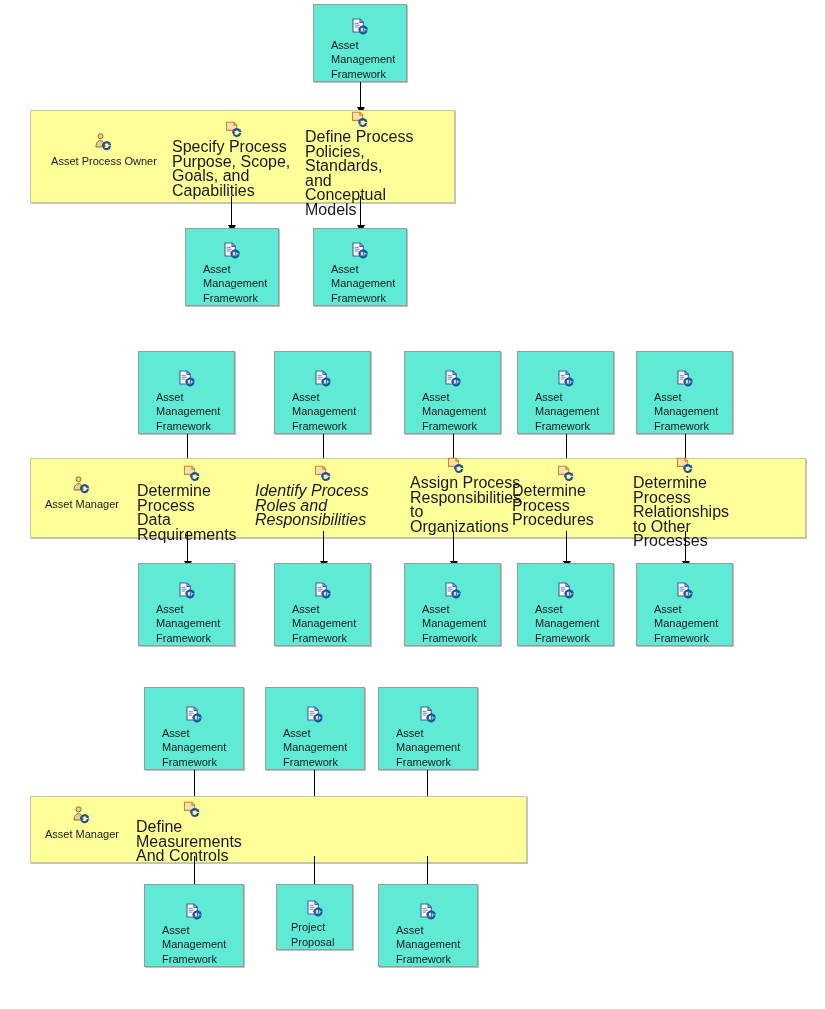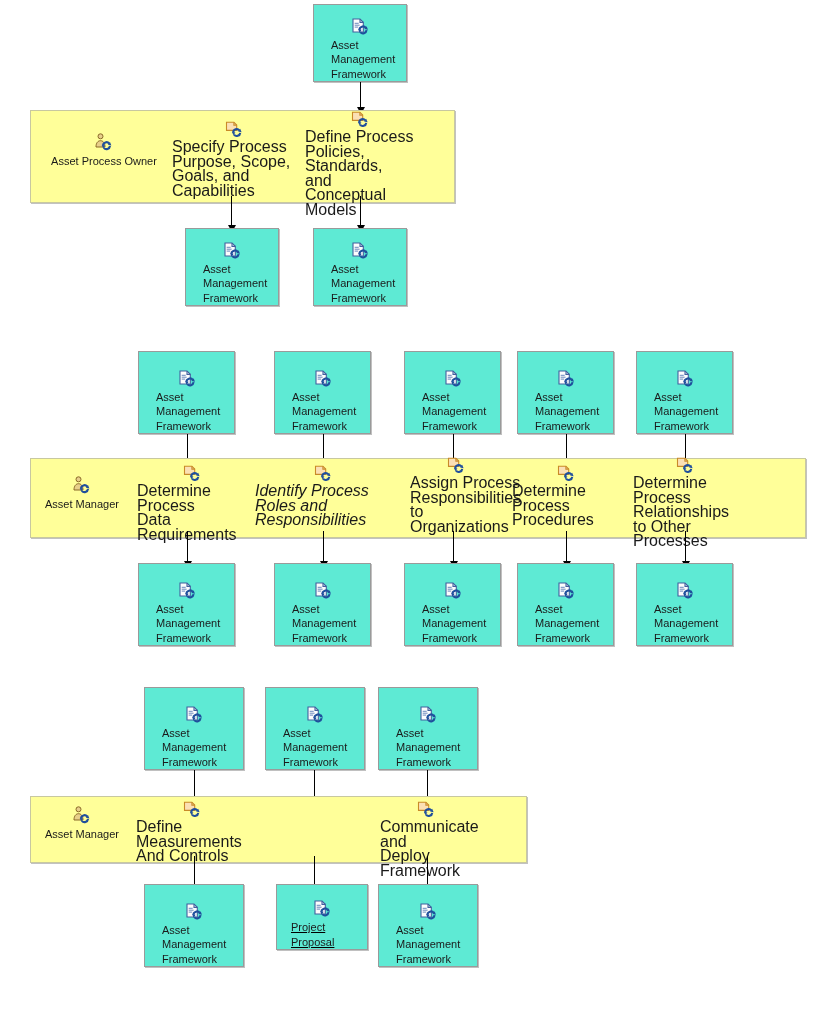--- a/index.html
+++ b/index.html
@@ -668,34 +668,20 @@
           <path d="M9.4 15.3 l-1.5-3.5 3.5 .6 Z" fill="#1f4f9c"></path>
           <path d="M16.2 8.8 l1.4 3.5 -3.5-.7 Z" fill="#1f4f9c"></path>
           <path d="M16.2 12.8 a3.5 3.5 0 0 1 -6.2 1.9" fill="none" stroke="#1f4f9c" stroke-width="2.1"></path>
         </svg>
     </span>
     <span class="lbl">Define Measurements
 And Controls</span>
   </div>
 
 
-  <div class="task" style="left:380px;top:800px;width:118px;">
-    <span class="ico" style="align-self:flex-start;margin-left:36px;">
-      <svg width="22" height="18" viewBox="0 0 22 18">
-          <path d="M2.5 2.2 h7.4 l2.8 2.8 v5.4 H2.5 Z" fill="#fbe0b4" stroke="#c98a28" stroke-width="1.1"></path>
-          <path d="M9.9 2.2 v2.9 h2.8" fill="none" stroke="#c98a28" stroke-width="1.1"></path>
-          <path d="M9.2 12.5 a3.5 3.5 0 0 1 6.2-2.1" fill="none" stroke="#1f4f9c" stroke-width="2.1"></path>
-          <path d="M9.4 15.3 l-1.5-3.5 3.5 .6 Z" fill="#1f4f9c"></path>
-          <path d="M16.2 8.8 l1.4 3.5 -3.5-.7 Z" fill="#1f4f9c"></path>
-          <path d="M16.2 12.8 a3.5 3.5 0 0 1 -6.2 1.9" fill="none" stroke="#1f4f9c" stroke-width="2.1"></path>
-        </svg>
-    </span>
-    <span class="lbl">Communicate and
-Deploy Framework</span>
-  </div>
 
   <div class="conn" style="left:194px;top:856px;height:38px;">
       <div class="stem" style="height:32px;"></div>
       <div class="head" style="top:31px;"></div>
     </div>
   <div class="conn" style="left:314px;top:856px;height:38px;">
       <div class="stem" style="height:32px;"></div>
       <div class="head" style="top:31px;"></div>
     </div>
   <div class="conn" style="left:427px;top:856px;height:38px;">
@@ -717,21 +703,21 @@
           <path d="M9.6 14.8 l-1.5-3.6 3.6 .6 Z" fill="#1f4f9c"></path>
           <path d="M16.6 8.2 l1.4 3.6 -3.6-.7 Z" fill="#1f4f9c"></path>
           <path d="M16.6 12.2 a3.6 3.6 0 0 1 -6.3 1.9" fill="none" stroke="#1f4f9c" stroke-width="2.1"></path>
         </svg>
       </span>
     <span class="lbl">Asset
 Management
 Framework</span>
   </div>
 
-  <div class="artifact" style="left:276px;top:884px;width:92px;height:66px;text-decoration:underline;">
+  <div class="artifact" style="left:276px;top:884px;width:77px;height:66px;">
     <span class="ico">
         <svg width="20" height="17" viewBox="0 0 20 17">
           <path d="M3 1 h7 l3.3 3.3 V14 H3 Z" fill="#fdfdfd" stroke="#41609e" stroke-width="1.1"></path>
           <path d="M10 1 v3.4 h3.4" fill="none" stroke="#41609e" stroke-width="1.1"></path>
           <g stroke="#5a7ab5" stroke-width=".9">
             <line x1="4.7" y1="5.3" x2="8.7" y2="5.3"></line>
             <line x1="4.7" y1="7.2" x2="9.6" y2="7.2"></line>
             <line x1="4.7" y1="9.1" x2="8.2" y2="9.1"></line>
           </g>
           <path d="M9.4 11.9 a3.6 3.6 0 0 1 6.4-2.1" fill="none" stroke="#1f4f9c" stroke-width="2.1"></path>

